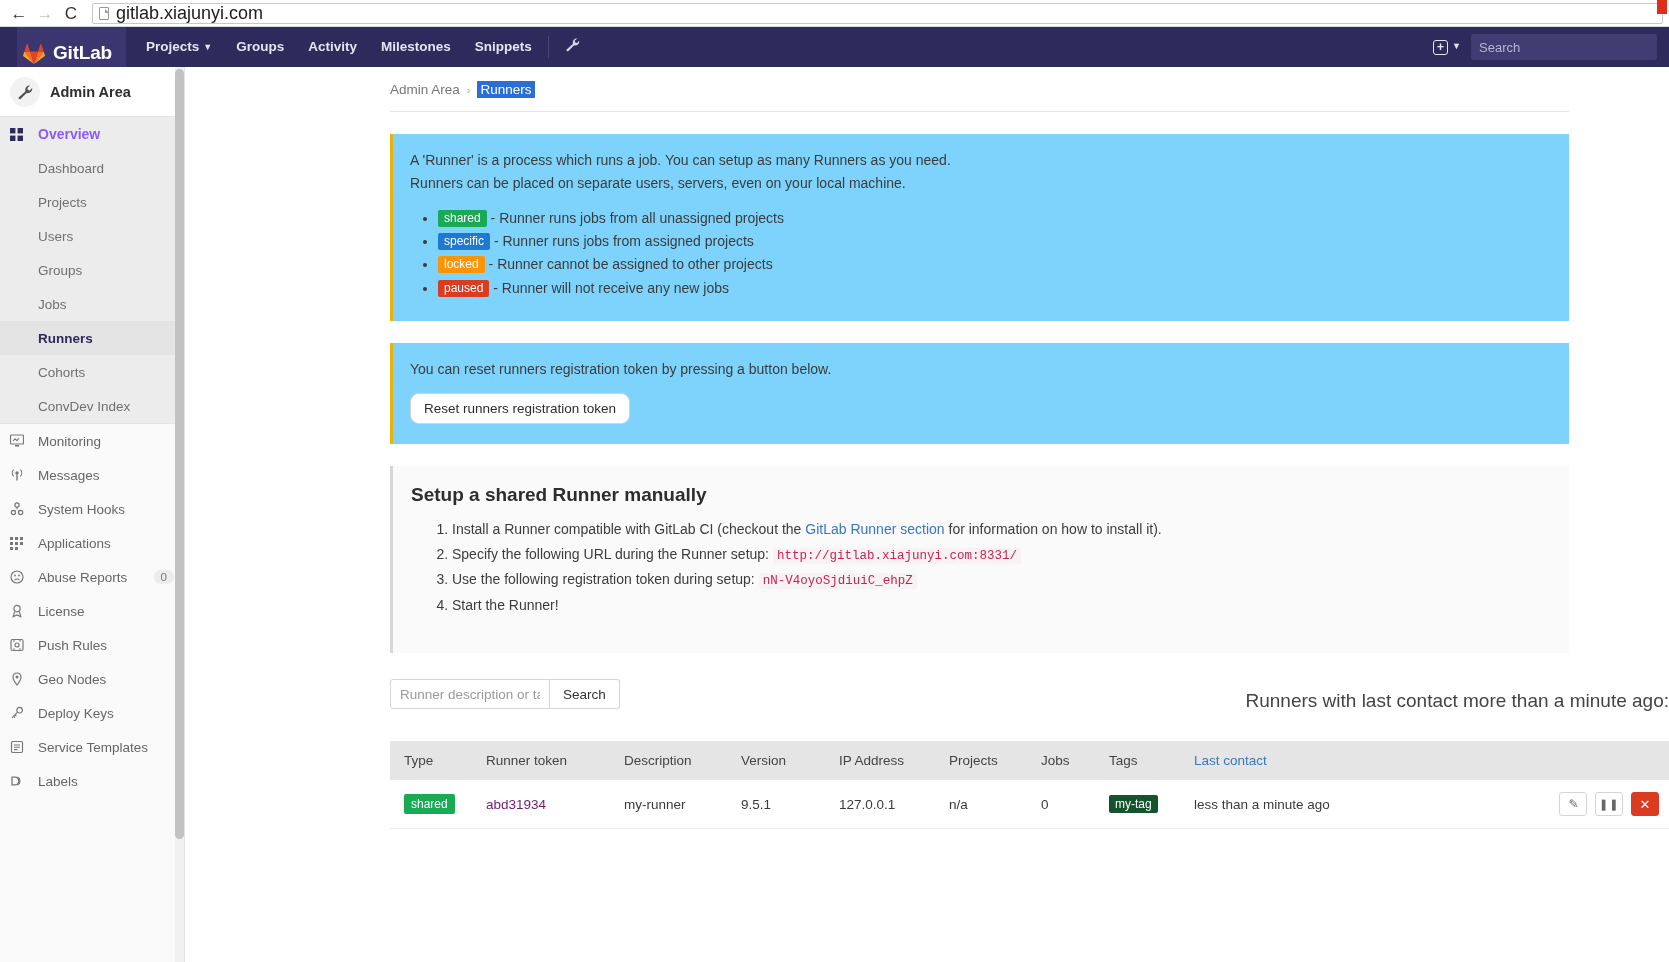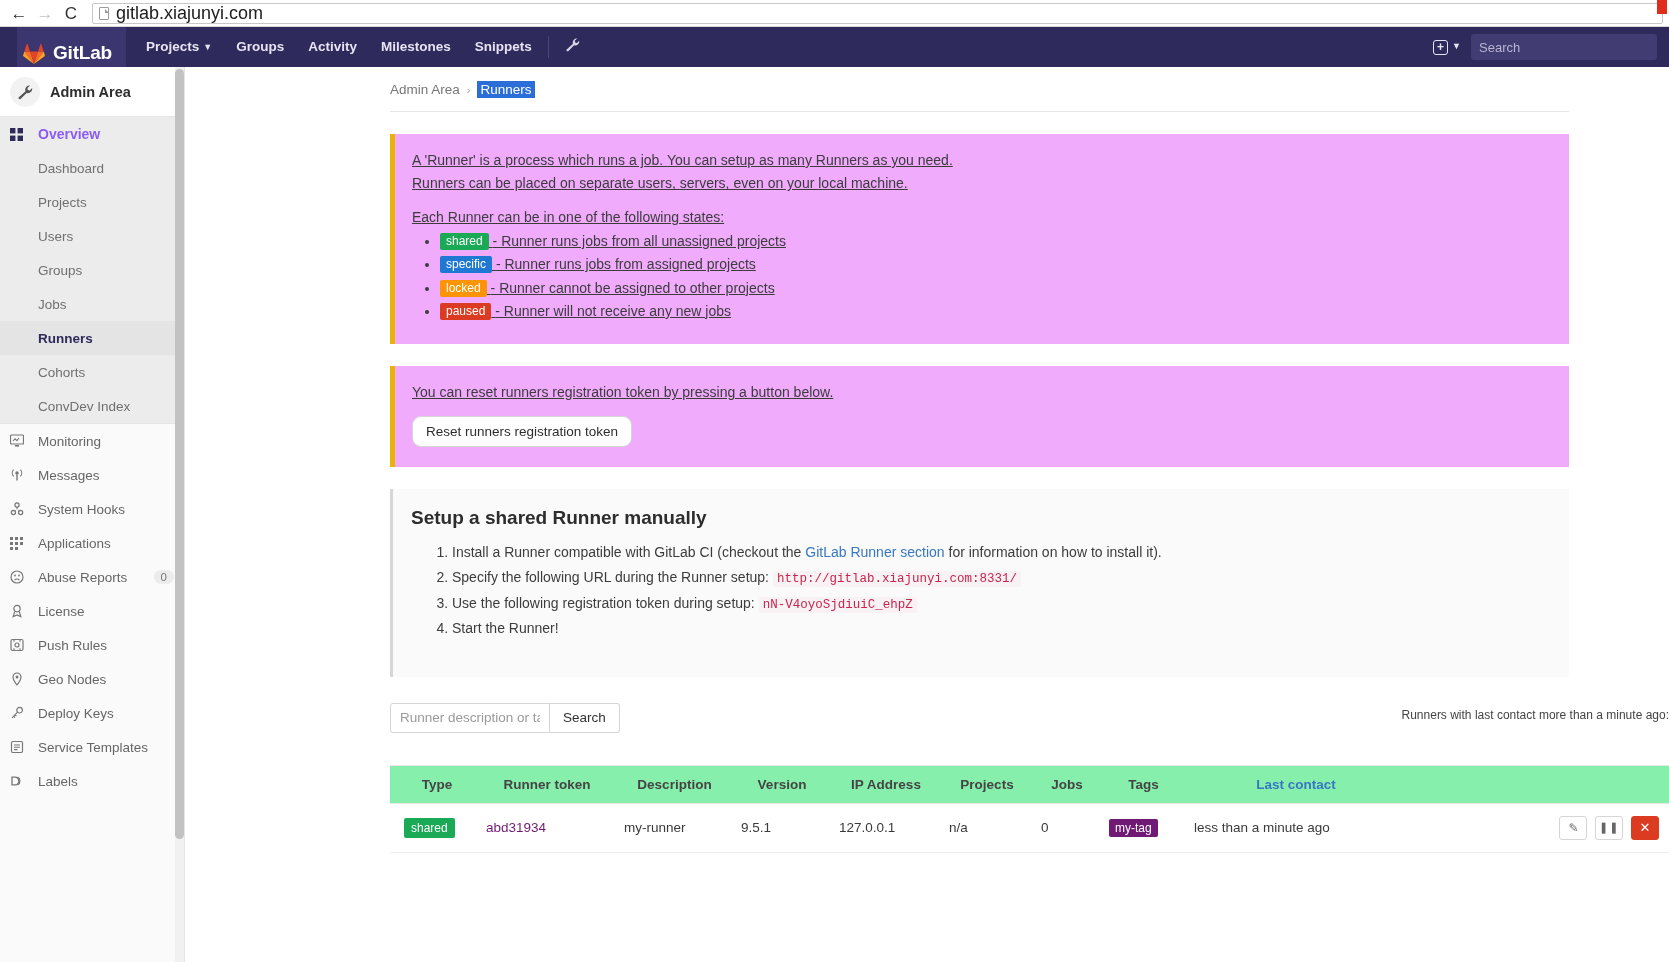--- a/index.html
+++ b/index.html
@@ -220,28 +220,27 @@
     margin-bottom: 22px;
   }
   .bc-sep { color: #aaa; font-size: 11px; }
   .bc-current {
     background: #2b6ed8;
     color: #fff;
     padding: 1px 3px;
   }
 
   .panel {
-    background: #f0abfc;
-    border-left: 5px solid #eab308;
+    background: #7dd3fc;
+    border-left: 3px solid #eab308;
     padding: 17px 20px 20px 17px;
     margin-bottom: 22px;
     color: #3c3c3c;
     font-size: 14px;
     line-height: 1.38;
-    text-decoration: underline;
   }
   .panel p { margin: 0 0 14px 0; }
   .panel p.tight { margin-bottom: 4px; }
   .panel ul { margin: 0; padding-left: 28px; }
   .panel li { margin: 3px 0; line-height: 1.45; }
   .badge {
     display: inline-block;
     color: #fff;
     font-size: 12px;
     padding: 2px 6px 3px 6px;
@@ -300,22 +299,22 @@
     background: #fff;
     font-size: 13.5px;
     color: #333;
     padding: 0 13px;
     font-family: "Liberation Sans", sans-serif;
     cursor: pointer;
   }
   .stale-note {
     position: absolute;
     right: -100px;
-    top: 5px;
-    font-size: 12px;
+    top: 11px;
+    font-size: 19px;
     color: #444;
     white-space: nowrap;
   }
 
   .btn-plain {
     display: inline-block;
     background: #fff;
     border: 1px solid #d5d5d5;
     border-radius: 9px;
     font-size: 13.5px;
@@ -325,25 +324,25 @@
     font-family: "Liberation Sans", sans-serif;
   }
 
   
   table.runners {
     width: calc(100% + 100px);
     border-collapse: collapse;
     font-size: 13.5px;
   }
   table.runners thead th {
-    background: #86efac;
+    background: #e5e5e5;
     border-top: 1px solid #e7e7e7;
     border-bottom: 1px solid #e7e7e7;
-    text-align: center;
-    font-weight: bold;
+    text-align: left;
+    font-weight: normal;
     color: #444;
     padding: 11px 8px;
     white-space: nowrap;
   }
   table.runners thead th.sortable { color: #3777c4; }
   table.runners tbody td {
     border-bottom: 1px solid #ececec;
     padding: 12px 8px;
     color: #3a3a3a;
     vertical-align: middle;
@@ -353,21 +352,21 @@
   .col-desc   { width: 117px; }
   .col-ver    { width: 98px; }
   .col-ip     { width: 110px; }
   .col-proj   { width: 92px; }
   .col-jobs   { width: 68px; }
   .col-tags   { width: 85px; }
   .col-last   { width: 220px; }
   .tok-link { color: #701a75; }
   .tag-chip {
     display: inline-block;
-    background: #701a75;
+    background: #14532d;
     color: #fff;
     font-size: 12px;
     padding: 3px 6px;
     border-radius: 2px;
     line-height: 1;
   }
   .badge-shared-cell {
     display:inline-block;
     background:#1aaa55; color:#fff;
     font-size:12px; padding:4px 7px; border-radius:2px; line-height:1;
@@ -608,21 +607,20 @@
 
       <div class="breadcrumb">
         <span>Admin Area</span>
         <span class="bc-sep">›</span>
         <span class="bc-current">Runners</span>
       </div>
 
       <div class="panel">
         <p class="tight">A 'Runner' is a process which runs a job. You can setup as many Runners as you need.</p>
         <p>Runners can be placed on separate users, servers, even on your local machine.</p>
-        <p class="tight">Each Runner can be in one of the following states:</p>
         <ul>
           <li>
             <span class="badge" style="background:#1aaa55">shared</span>
             <span>- Runner runs jobs from all unassigned projects</span>
           </li>
           <li>
             <span class="badge" style="background:#1f78d1">specific</span>
             <span>- Runner runs jobs from assigned projects</span>
           </li>
           <li>

